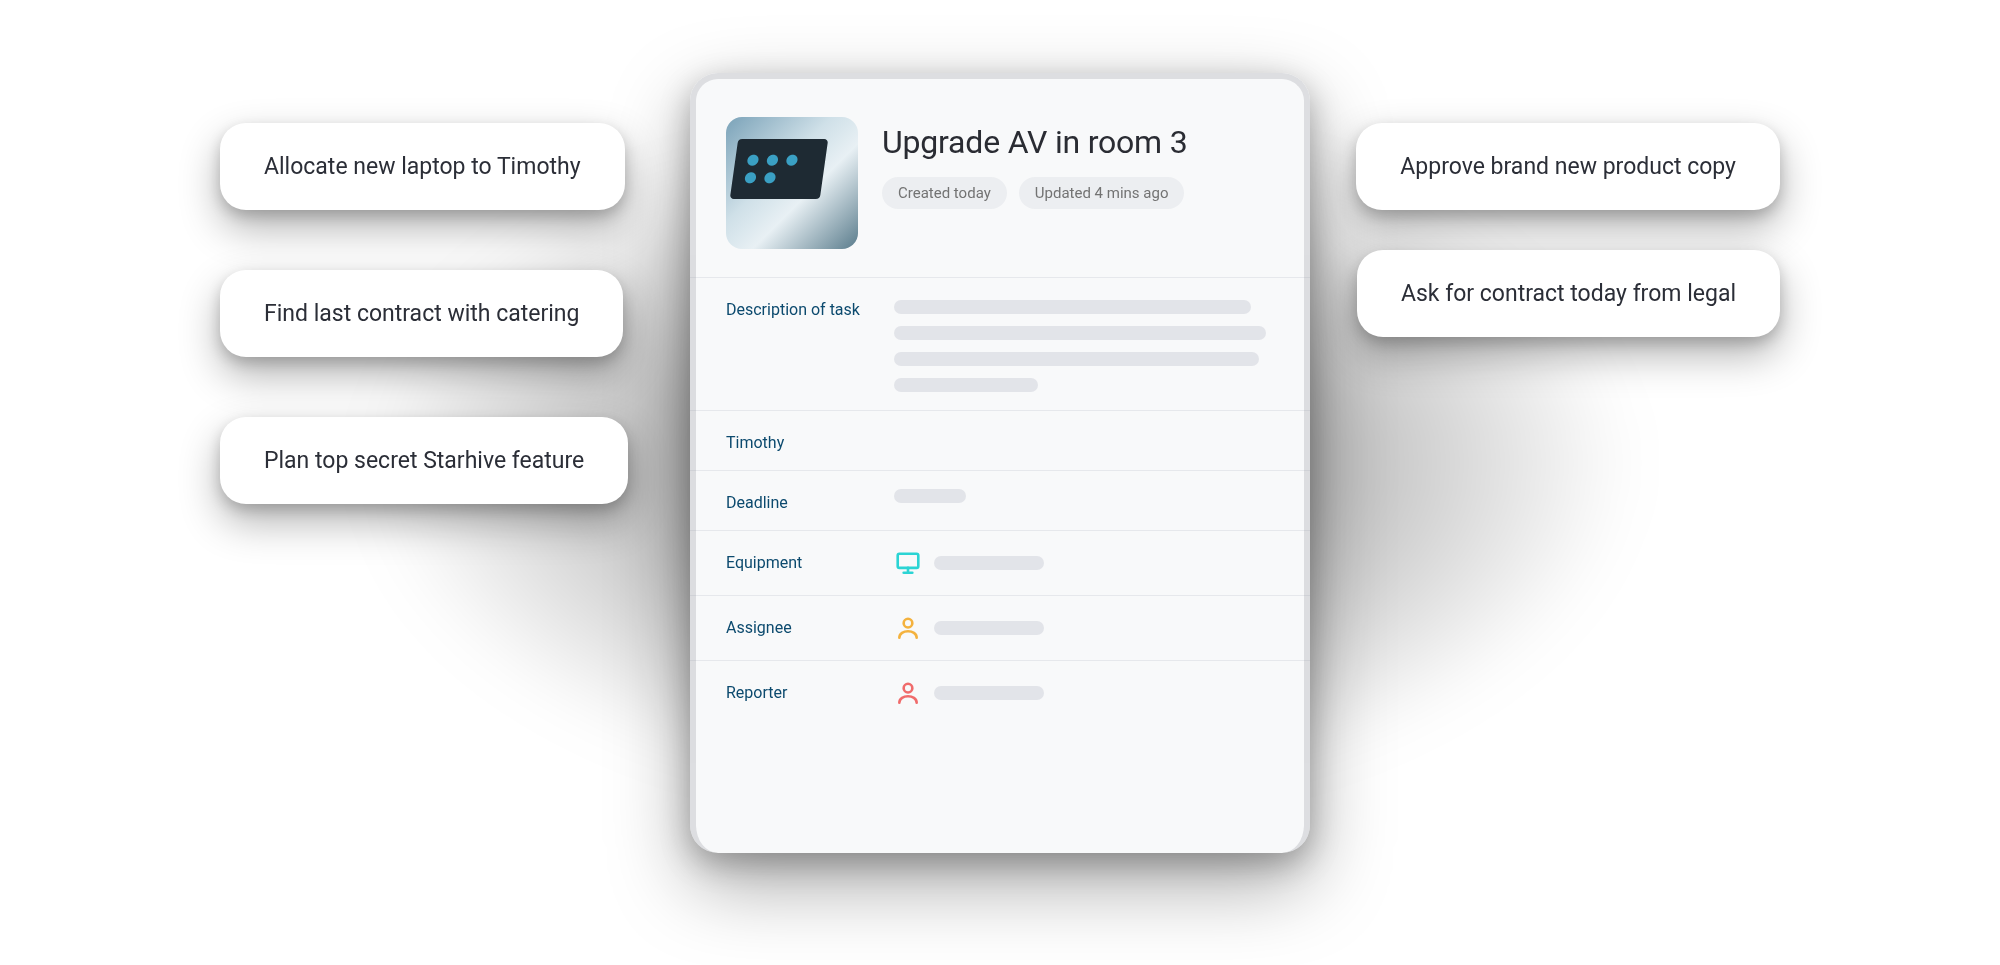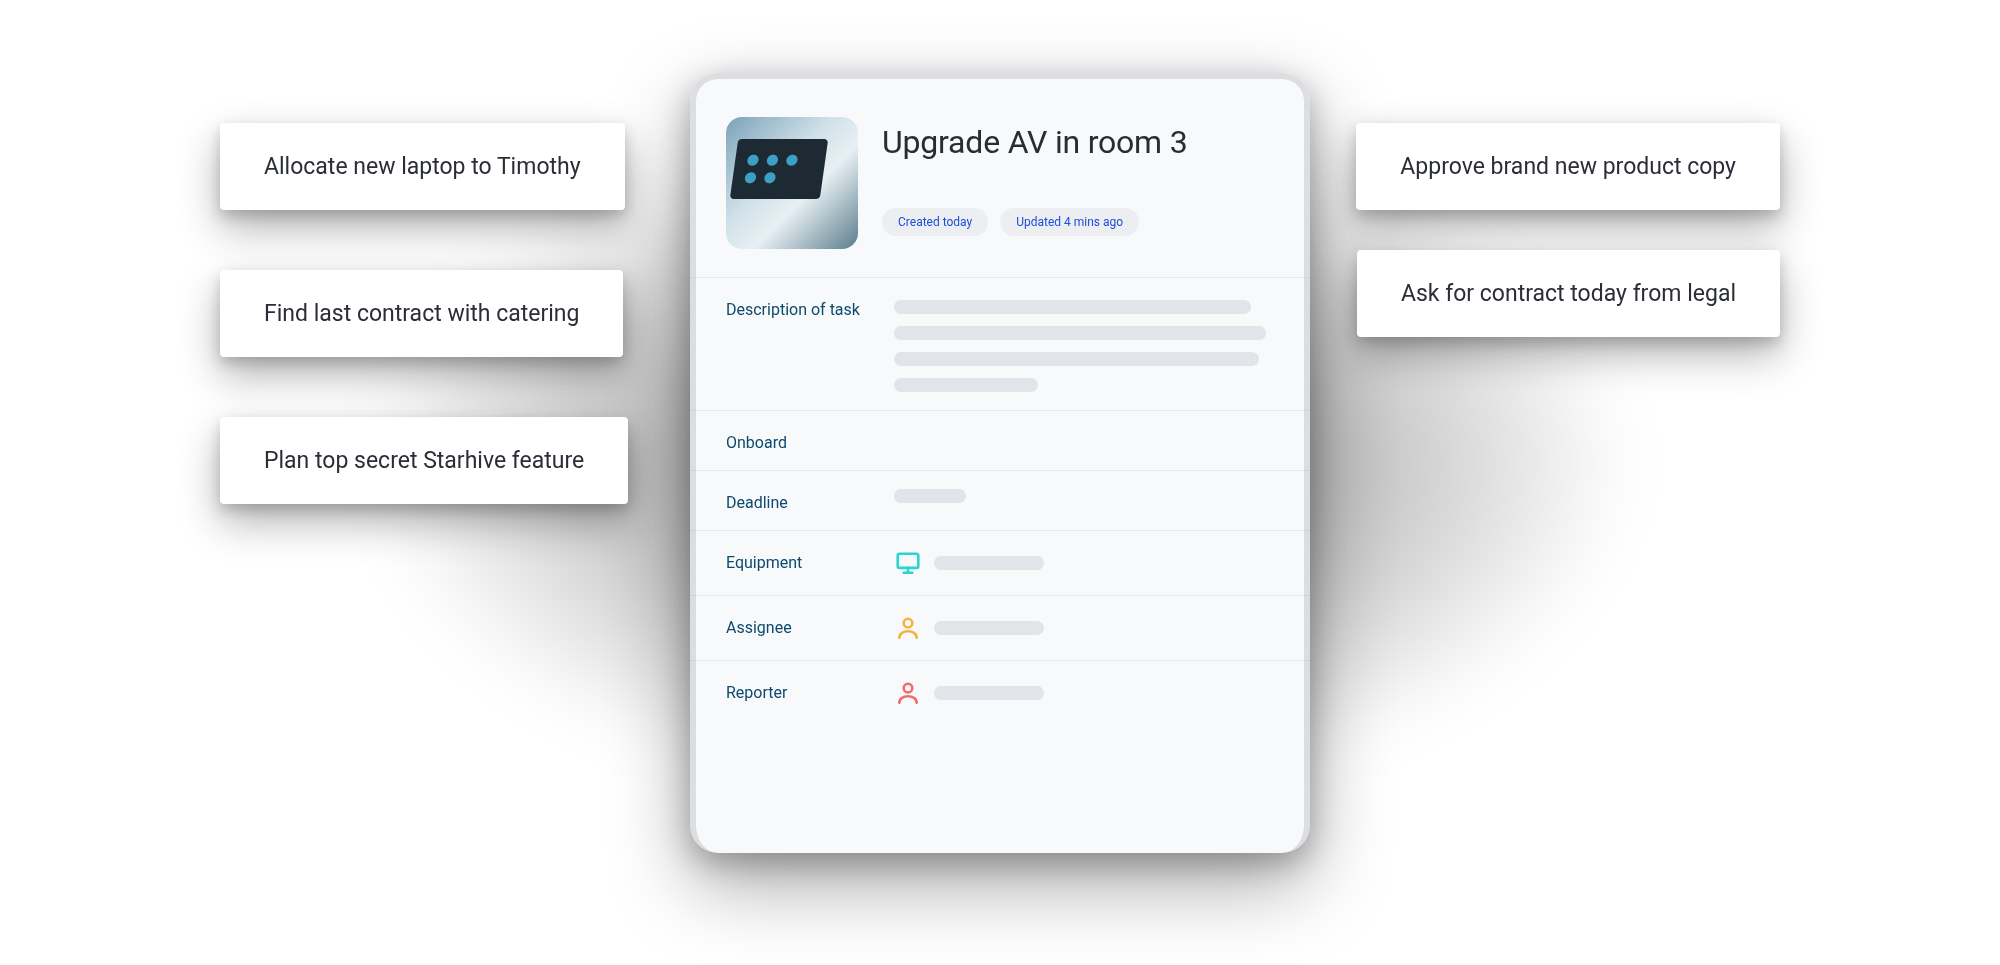--- a/index.html
+++ b/index.html
@@ -93,25 +93,24 @@
   .card-title {
     font-size: 32px;
     font-weight: 400;
     color: #2a2c33;
     letter-spacing: -0.2px;
     margin-bottom: 16px;
   }
   .chips { display: flex; gap: 12px; }
   .chip {
     background: #ECEEF1;
-    color: #1d4ed8;
-    font-size: 12px;
+    color: #737373;
+    font-size: 15px;
     padding: 7px 16px;
     border-radius: 999px;
-    margin-top: 31px;
   }
   .card-body { padding: 0 0 20px 0; }
   .row {
     display: flex;
     align-items: flex-start;
     padding: 18px 36px;
     border-top: 1px solid #E6E8EC;
     gap: 12px;
   }
   .row:first-child { border-top: 1px solid #E6E8EC; }
@@ -154,21 +153,21 @@
     display: flex;
     flex-direction: column;
     gap: 60px;
     z-index: 3;
     top: 70px;
   }
   .pill-col.left  { left: 0; align-items: flex-start; }
   .pill-col.right { right: 0; align-items: flex-end; gap: 40px; }
   .pill {
     background: #ffffff;
-    border-radius: 4px;
+    border-radius: 26px;
     padding: 30px 44px;
     font-size: 23px;
     color: #2b2e37;
     box-shadow: 0 18px 40px rgba(0,0,0,0.30), 0 6px 14px rgba(0,0,0,0.18);
     white-space: nowrap;
   }
 </style>
 </head>
 <body>
 
@@ -208,21 +207,21 @@
           <div class="desc-lines">
             <div class="skel" style="width:94%"></div>
             <div class="skel" style="width:98%"></div>
             <div class="skel" style="width:96%"></div>
             <div class="skel" style="width:38%"></div>
           </div>
         </div>
       </div>
 
       <div class="row">
-        <div class="row-label">Onboard</div>
+        <div class="row-label">Timothy</div>
       </div>
 
       <div class="row">
         <div class="row-label">Deadline</div>
         <div class="row-value">
           <div class="skel" style="width:72px"></div>
         </div>
       </div>
 
       <div class="row">

